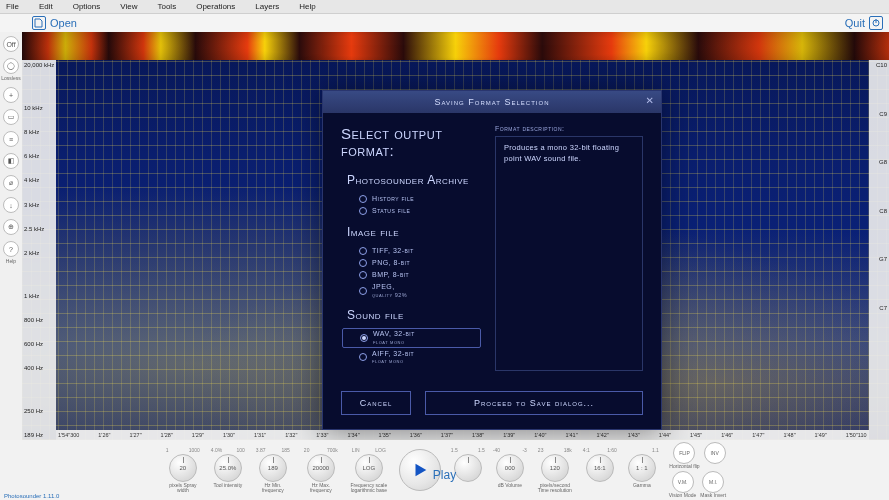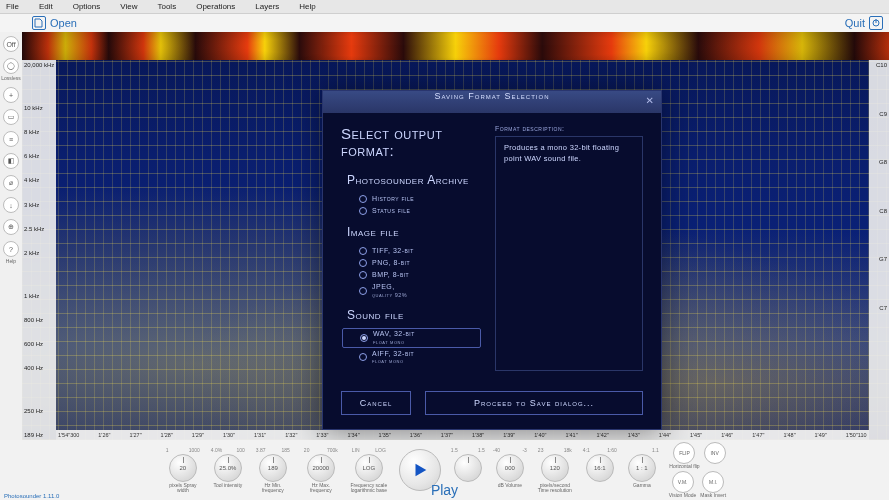--- a/index.html
+++ b/index.html
@@ -43,28 +43,28 @@
   .time-axis{ position:absolute; left:34px; right:20px; bottom:0; height:10px; background:rgba(240,240,240,.95); display:flex; justify-content:space-between; font-size:5.5px; color:#333; padding:0 2px; align-items:center;}
   
   .bottom { height:60px; background:#f2f2f2; position:relative; display:flex; align-items:center; justify-content:center; gap:10px;}
   .knob-group{ display:flex; flex-direction:column; align-items:center; gap:1px;}
   .knob{ width:28px; height:28px; border-radius:50%; background:radial-gradient(circle at 35% 30%, #fff 0%, #e8e8e8 45%, #ccc 100%); border:1px solid #bbb; position:relative; display:flex; align-items:center; justify-content:center; font-size:6px; color:#555;}
   .knob::after{content:""; position:absolute; top:2px; left:50%; width:1px; height:6px; background:#888;}
   .knob-lbl{font-size:5px; color:#666; text-align:center; max-width:40px; line-height:1.1;}
   .knob-ticks{font-size:5px; color:#888; display:flex; justify-content:space-between; width:34px;}
   .playbtn{ width:42px; height:42px; border-radius:50%; background:radial-gradient(circle at 35% 30%, #fff, #e6e6e6 60%, #cfcfcf); border:1px solid #bbb; display:flex; align-items:center; justify-content:center; cursor:pointer;}
   .playbtn svg{ width:18px; height:18px; fill:#1455c4;}
-  .play-lbl{position:absolute; bottom:2px; left:50%; transform:translateX(-50%); font-size:14px; color:#2a6fb8;}
+  .play-lbl{position:absolute; bottom:18px; left:50%; transform:translateX(-50%); font-size:12px; color:#2a6fb8;}
   .mini-toggle{ width:22px; height:22px; border-radius:50%; background:#fff; border:1px solid #bbb; font-size:5px; color:#666; display:flex; align-items:center; justify-content:center; cursor:pointer;}
   .right-toggles{display:flex; flex-direction:column; gap:2px; align-items:center;}
   .right-toggles .row{display:flex; gap:4px;}
   .version{ position:absolute; bottom:1px; left:4px; font-size:6px; color:#2a6fb8;}
   
   .modal{ position:absolute; top:58px; left:300px; width:340px; height:340px; background:#070c2e; border:1px solid #29356e; box-shadow:0 0 30px rgba(0,0,0,.5); display:flex; flex-direction:column; z-index:50;}
-  .modal-title{ height:22px; background:linear-gradient(#384a84,#2a3668); color:#d5deff; font-size:9px; letter-spacing:1px; font-variant:small-caps; display:flex; align-items:flex-start; justify-content:center; position:relative;}
+  .modal-title{ height:22px; background:linear-gradient(#384a84,#2a3668); color:#d5deff; font-size:9px; letter-spacing:1px; font-variant:small-caps; display:flex; align-items:center; justify-content:center; position:relative;}
   .modal-title .x{ position:absolute; right:6px; top:4px; color:#aeb8e6; font-size:10px; cursor:pointer;}
   .modal-body{ flex:1; padding:12px 18px 10px 18px; color:#b8c4f2; font-size:9px; font-variant:small-caps; letter-spacing:.5px; display:flex; gap:14px;}
   .m-left{ width:140px; display:flex; flex-direction:column; gap:4px;}
   .m-right{ flex:1; display:flex; flex-direction:column;}
   .m-h1{ color:#cdd7ff; font-size:15px; margin-bottom:6px;}
   .m-h2{ color:#cdd7ff; font-size:12px; margin:4px 0 2px 6px;}
   .radio{ display:flex; align-items:center; gap:5px; padding:2px 0 2px 18px; cursor:pointer; font-size:7px; line-height:1.1;}
   .radio .r{ width:8px; height:8px; border-radius:50%; border:1px solid #8ea0e8; flex:none; display:flex; align-items:center; justify-content:center;}
   .radio.sel{ border:1px solid #4a5aa8; border-radius:2px; padding:1px 3px 1px 17px; margin-left:1px;}
   .radio.sel .r::after{content:""; width:4px; height:4px; border-radius:50%; background:#cdd7ff;}

